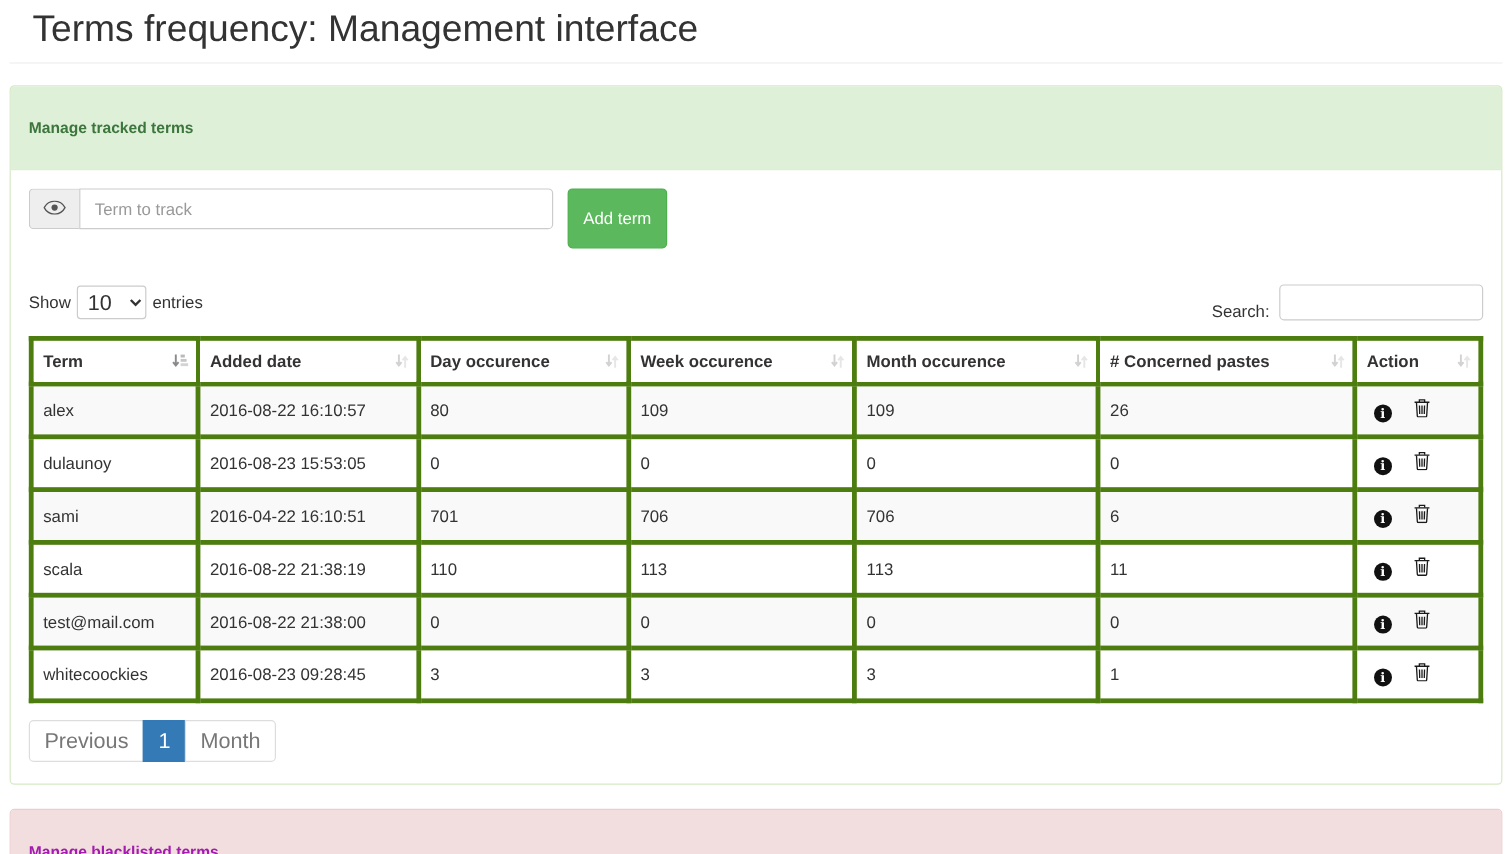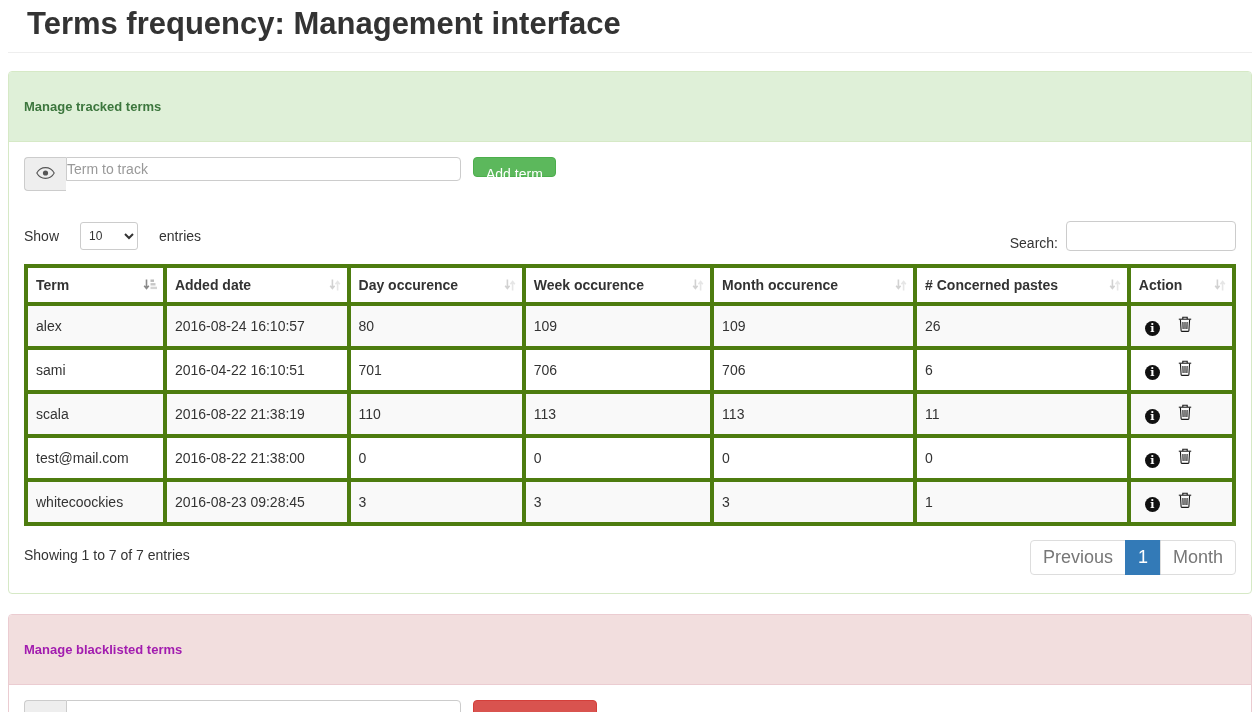--- a/index.html
+++ b/index.html
@@ -3,21 +3,21 @@
 <meta charset="utf-8">
 <style>
   * { box-sizing: border-box; }
   html, body { margin: 0; padding: 0; }
   body {
     width: 1260px; height: 712px; overflow: hidden;
     background: #fff; color: #333;
     font-family: "Liberation Sans", sans-serif; font-size: 14px;
   }
   h1.page-title {
-    font-size: 31px; font-weight: bold; color: #333;
+    font-size: 31px; font-weight: normal; color: #333;
     margin: 0 8px; padding: 6px 0 10px 19px;
   }
   .title-rule { border-bottom: 1px solid #eee; margin: 0 8px 18px 8px; }
 
   .panel { margin: 0 8px 20px 8px; border: 1px solid; border-radius: 4px; background: #fff; }
   .panel-success { border-color: #d6e9c6; }
   .panel-danger  { border-color: #ebccd1; }
   .panel-heading {
     padding: 27px 15px; font-weight: bold; font-size: 13px;
     border-bottom: 1px solid; border-radius: 3px 3px 0 0;
@@ -26,38 +26,38 @@
   .panel-danger  > .panel-heading { background: #f2dede; color: #a21caf; border-color: #ebccd1; }
   .panel-body { padding: 15px; }
 
   .add-term-row { display: flex; align-items: flex-start; margin-bottom: 30px; }
   .input-group { display: flex; width: 437px; }
   .input-group-addon {
     width: 42px; height: 34px; background: #eee; border: 1px solid #ccc; border-right: 0;
     border-radius: 4px 0 0 4px; display: flex; align-items: center; justify-content: center;
   }
   .form-control {
-    flex: 1; height: 24px; border: 1px solid #ccc; border-radius: 0 4px 4px 0;
-    padding: 6px 0; font-size: 14px; color: #8b5cf6; outline: none;
+    flex: 1; height: 34px; border: 1px solid #ccc; border-radius: 0 4px 4px 0;
+    padding: 6px 12px; font-size: 14px; color: #8b5cf6; outline: none;
     font-family: "Liberation Sans", sans-serif;
   }
   .form-control::placeholder { color: #999; opacity: 1; }
   .btn {
-    margin-left: 12px; height: 20px; padding: 6px 12px; font-size: 14px; line-height: 20px;
+    margin-left: 12px; height: 50px; padding: 6px 12px; font-size: 14px; line-height: 20px;
     color: #fff; border: 1px solid; border-radius: 4px; cursor: pointer;
     font-family: "Liberation Sans", sans-serif;
   }
   .btn-success { background: #5cb85c; border-color: #4cae4c; }
   .btn-danger  { background: #d9534f; border-color: #d43f3a; min-width: 124px; }
 
   .dt-controls { display: flex; justify-content: space-between; align-items: center; margin-bottom: 13px; }
-  .dt-length { display: flex; align-items: center; gap: 21px; }
+  .dt-length { display: flex; align-items: center; gap: 5px; }
   .dt-length select {
     height: 28px; width: 58px; border: 1px solid #ccc; border-radius: 3px;
-    font-size: 12px; padding: 2px 4px; color: #333; background: #fff;
+    font-size: 18px; padding: 2px 4px; color: #333; background: #fff;
     font-family: "Liberation Sans", sans-serif;
   }
   .dt-search { display: flex; align-items: flex-end; gap: 8px; }
   .dt-search input {
     width: 170px; height: 30px; border: 1px solid #ccc; border-radius: 4px;
     padding: 4px 8px; font-size: 14px; outline: none;
   }
 
   table.terms-table { width: 100%; border-collapse: collapse; font-size: 14px; }
   .terms-table th, .terms-table td { border: 4px solid #4d7c0f; text-align: left; vertical-align: middle; }
@@ -169,25 +169,43 @@
                 </svg></span></th>
             <th><span>Action</span><span class="sort"><svg width="12" height="13" viewBox="0 0 12 13">
                   <path d="M3.4 1 v8.6 M1.2 7.3 L3.4 10 L5.6 7.3" stroke="#d2d2d2" fill="none" stroke-width="1.6"></path>
                   <path d="M8.6 12 V3.4 M6.4 5.7 L8.6 3 L10.8 5.7" stroke="#e6e6e6" fill="none" stroke-width="1.6"></path>
                 </svg></span></th>
           </tr>
         </thead>
       <tbody id="terms-tbody">
           <tr>
             <td>alex</td>
-            <td>2016-08-24 16:10:57</td>
+            <td>2016-08-22 16:10:57</td>
             <td>80</td>
             <td>109</td>
             <td>109</td>
             <td>26</td>
+            <td class="actions"><a class="act"><span class="info-circle">i</span></a><a class="act"><span><svg width="14" height="16" viewBox="0 0 14 16">
+                    <g fill="none" stroke="#1a1a1a" stroke-width="1.1">
+                      <path d="M0.8 3.2 h12.4"></path>
+                      <path d="M4.8 3 V1.2 h4.4 V3"></path>
+                      <path d="M2.4 3.6 l0.7 11 c0 0.4 0.4 0.8 0.8 0.8 h6.2 c0.4 0 0.8-0.4 0.8-0.8 l0.7-11"></path>
+                      <path d="M4.9 6 l0.2 7"></path>
+                      <path d="M7 6 v7"></path>
+                      <path d="M9.1 6 l-0.2 7"></path>
+                    </g>
+                  </svg></span></a></td>
+          </tr>
+          <tr>
+            <td>dulaunoy</td>
+            <td>2016-08-23 15:53:05</td>
+            <td>0</td>
+            <td>0</td>
+            <td>0</td>
+            <td>0</td>
             <td class="actions"><a class="act"><span class="info-circle">i</span></a><a class="act"><span><svg width="14" height="16" viewBox="0 0 14 16">
                     <g fill="none" stroke="#1a1a1a" stroke-width="1.1">
                       <path d="M0.8 3.2 h12.4"></path>
                       <path d="M4.8 3 V1.2 h4.4 V3"></path>
                       <path d="M2.4 3.6 l0.7 11 c0 0.4 0.4 0.8 0.8 0.8 h6.2 c0.4 0 0.8-0.4 0.8-0.8 l0.7-11"></path>
                       <path d="M4.9 6 l0.2 7"></path>
                       <path d="M7 6 v7"></path>
                       <path d="M9.1 6 l-0.2 7"></path>
                     </g>
                   </svg></span></a></td>
@@ -261,21 +279,20 @@
                       <path d="M4.9 6 l0.2 7"></path>
                       <path d="M7 6 v7"></path>
                       <path d="M9.1 6 l-0.2 7"></path>
                     </g>
                   </svg></span></a></td>
           </tr>
         </tbody>
     </table>
 
     <div class="dt-footer">
-      <div class="dt-info">Showing 1 to 7 of 7 entries</div>
       <ul class="pagination">
         <li>
           <span>Previous</span>
         </li>
         <li class="active">
           <span>1</span>
         </li>
         <li>
           <span>Month</span>
         </li>

